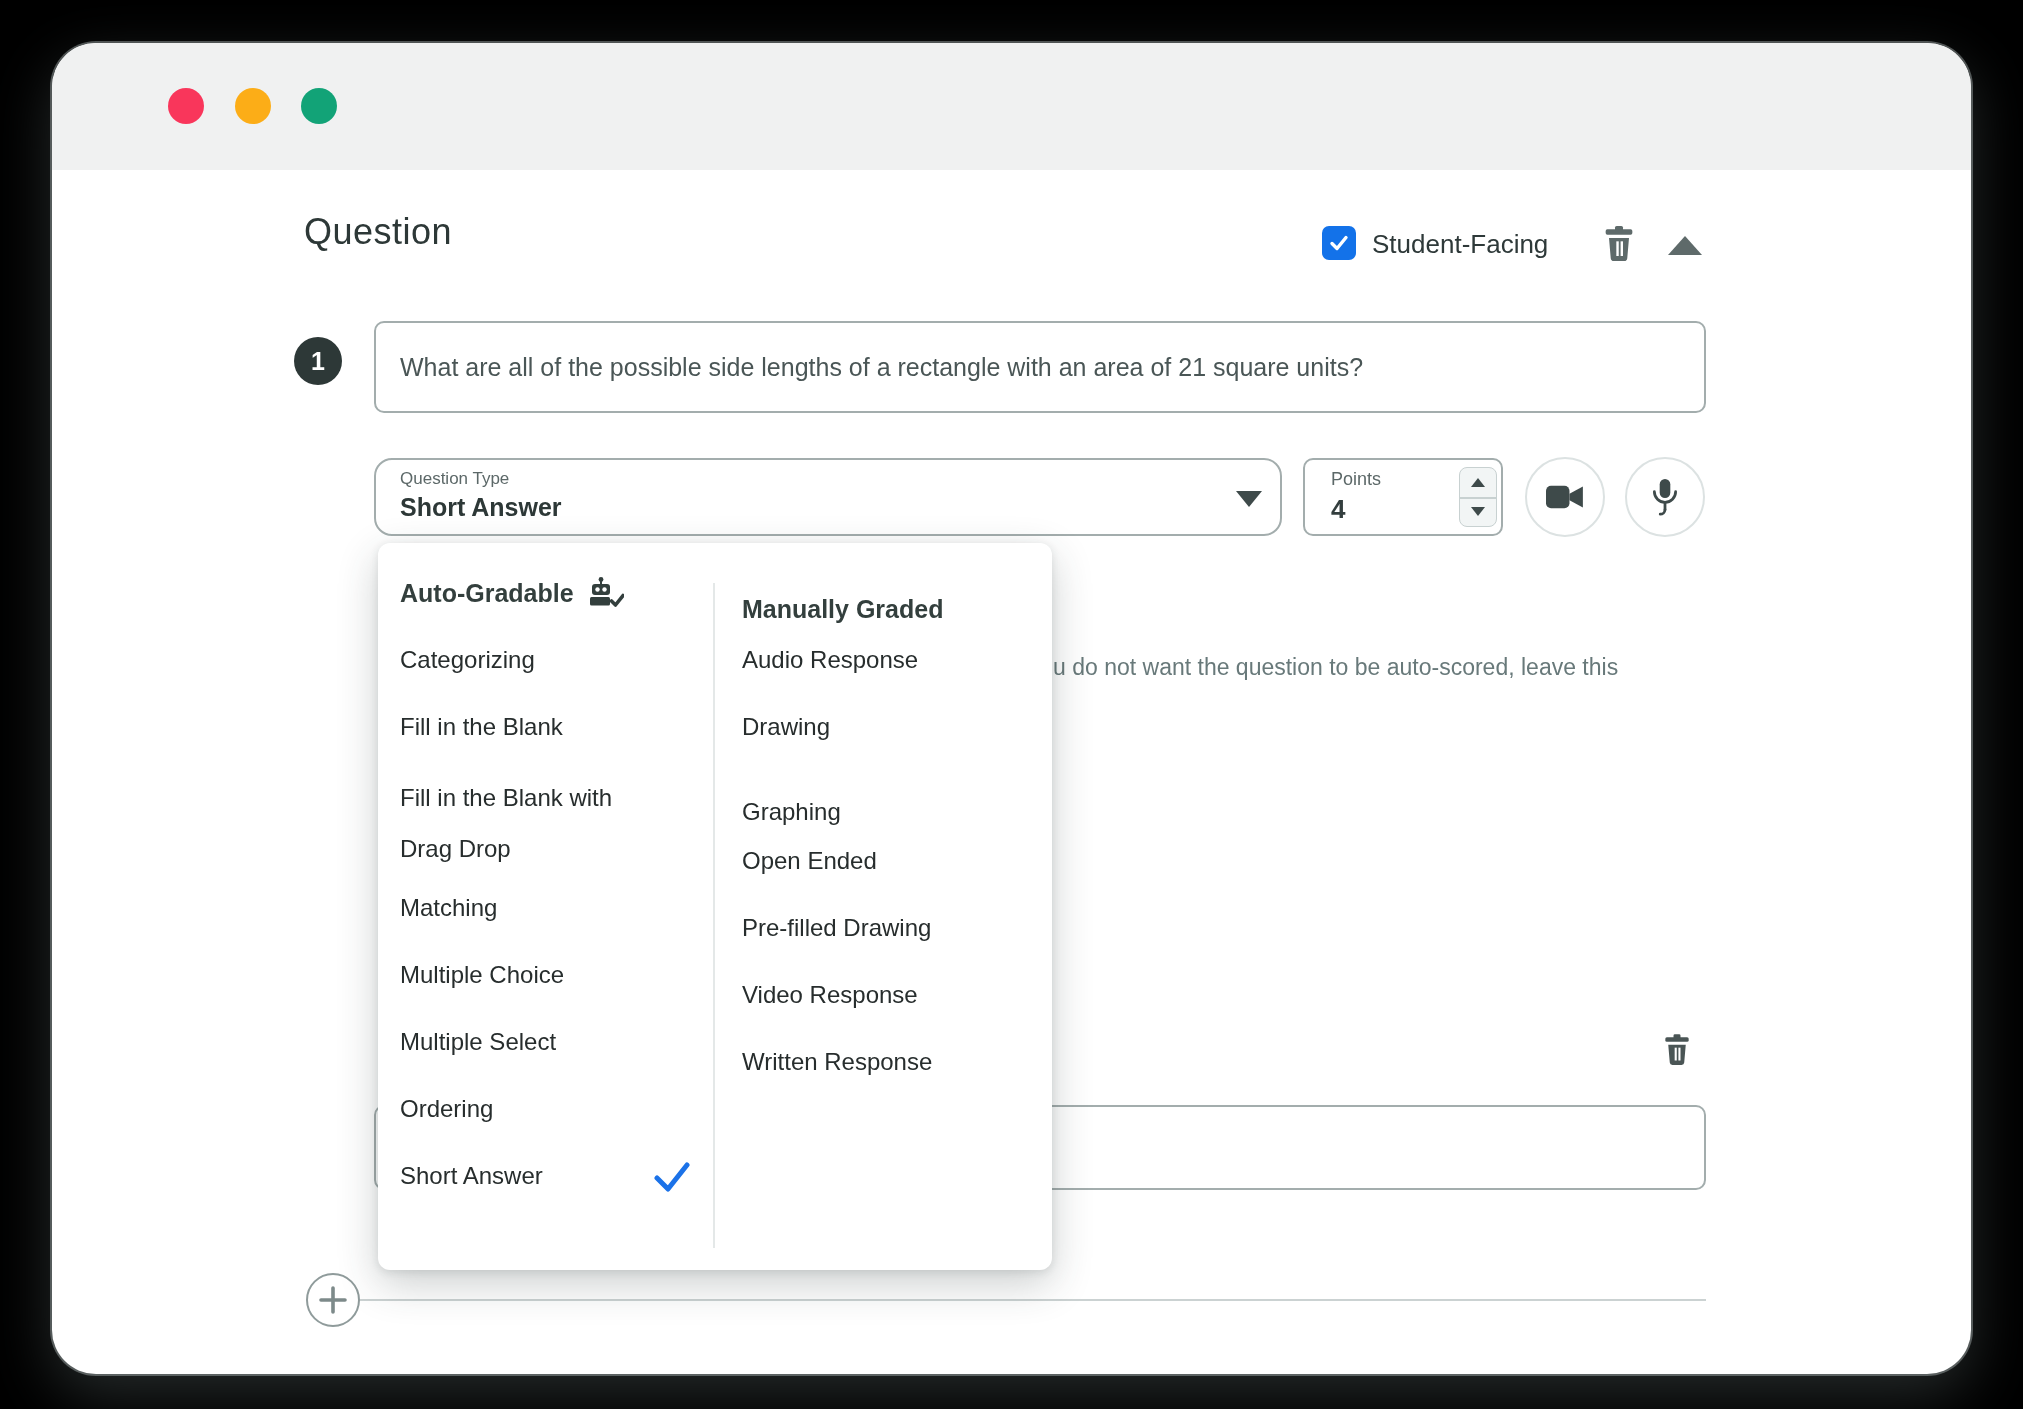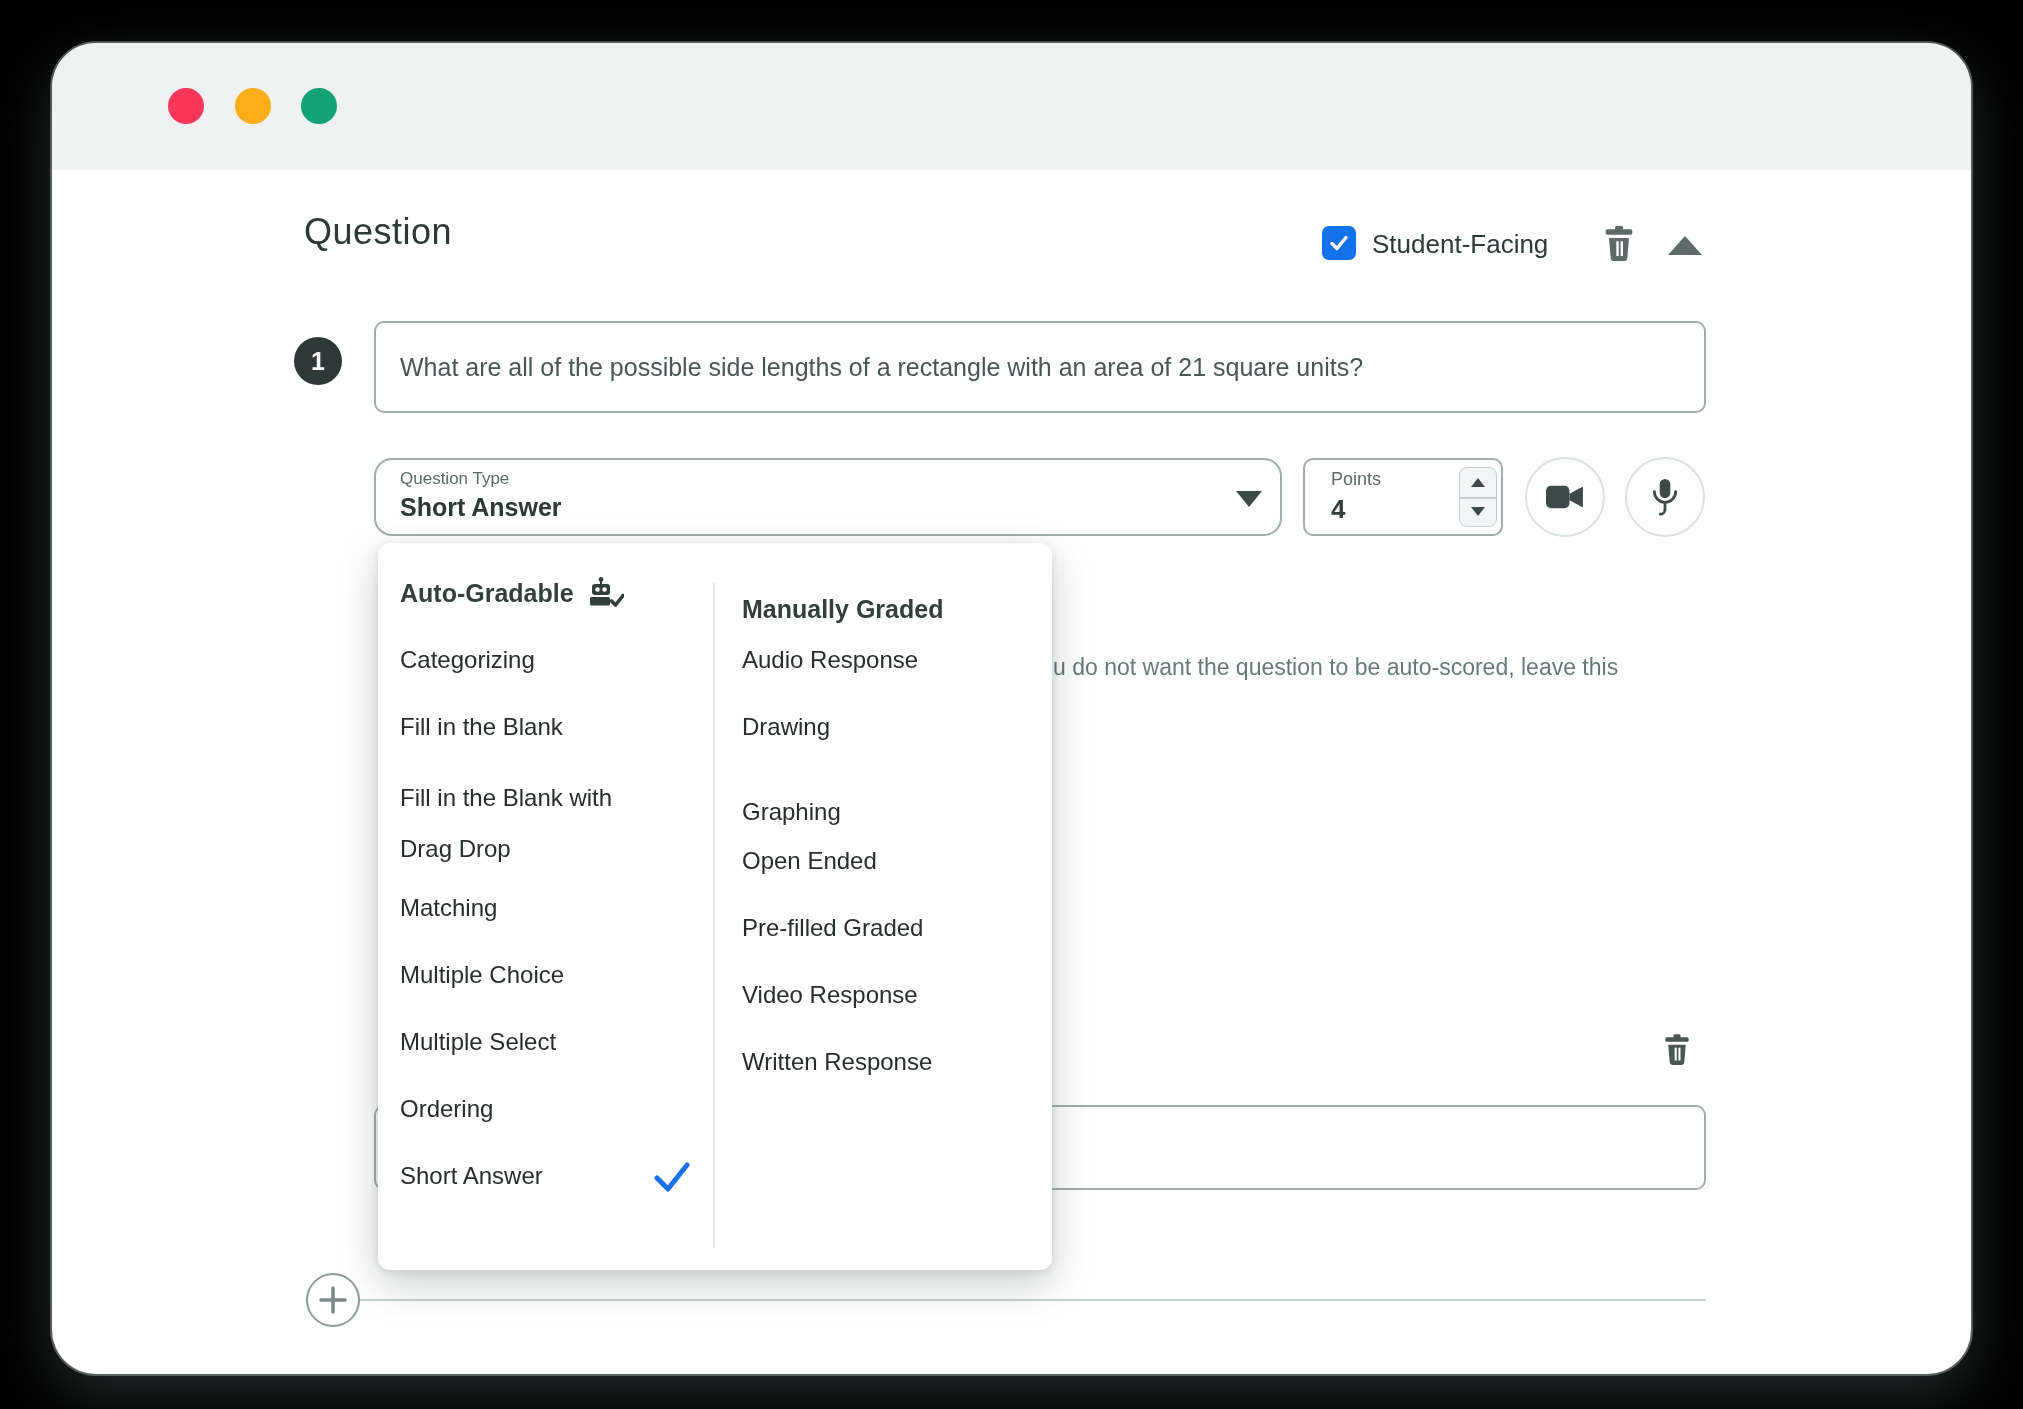--- a/index.html
+++ b/index.html
@@ -234,21 +234,21 @@
     <div class="menu-item" style="left:22px;top:611px;">Short Answer</div>
 
     <svg class="sel-check" width="36" height="32" viewBox="0 0 36 32">
       <path d="M3 17 L14 28 L33 4" fill="none" stroke="#1B72E8" stroke-width="5" stroke-linecap="round" stroke-linejoin="round"></path>
     </svg>
 
     <div class="menu-item" style="left:364px;top:95px;">Audio Response</div>
     <div class="menu-item" style="left:364px;top:162px;">Drawing</div>
     <div class="menu-item" style="left:364px;top:247px;">Graphing</div>
     <div class="menu-item" style="left:364px;top:296px;">Open Ended</div>
-    <div class="menu-item" style="left:364px;top:363px;">Pre-filled Graded</div>
+    <div class="menu-item" style="left:364px;top:363px;">Pre-filled Drawing</div>
     <div class="menu-item" style="left:364px;top:430px;">Video Response</div>
     <div class="menu-item" style="left:364px;top:497px;">Written Response</div>
   </div>
 
   <div class="add-divider"></div>
   <button class="add-btn">
     <svg width="30" height="30" viewBox="0 0 30 30">
       <path d="M15 3 V27 M3 15 H27" fill="none" stroke="currentColor" stroke-width="3.6" stroke-linecap="round"></path>
     </svg>
   </button>

